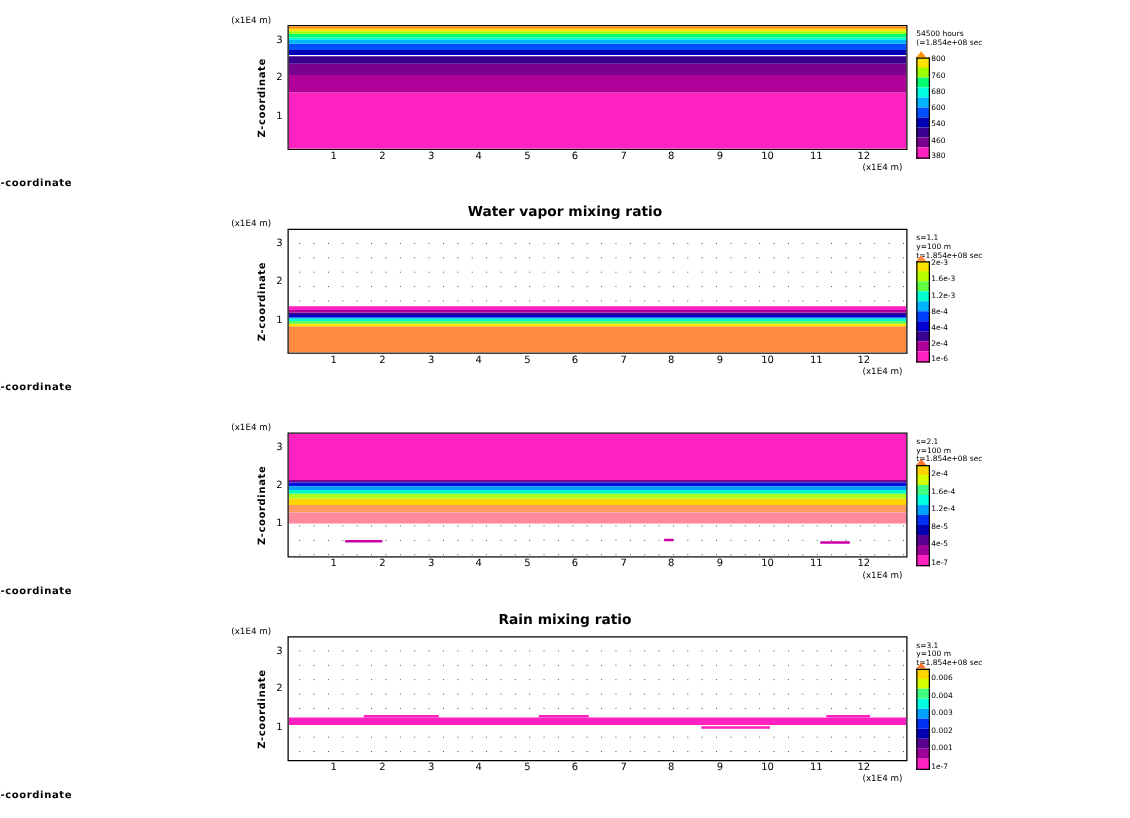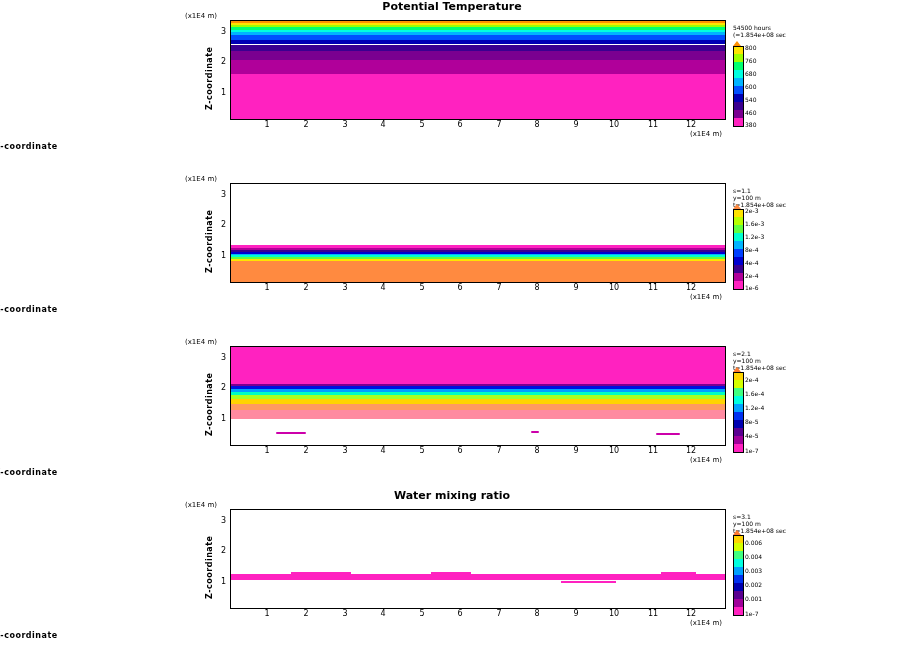--- a/index.html
+++ b/index.html
@@ -22,21 +22,20 @@
   .cbox.first{border-top:1px solid #000;}
   .cbox.last{border-bottom:1px solid #000;}
   .carrow{position:absolute;left:0;width:0;height:0;border-left:4.5px solid transparent;border-right:4.5px solid transparent;}
   .ctick{position:absolute;font-size:6px;color:#000;left:12px;white-space:nowrap;}
   .hdr{position:absolute;font-size:6px;color:#000;white-space:nowrap;}
 </style>
 </head>
 <body>
 
 <div class="panel" style="top:0;height:160px;">
-  <div class="title" style="top:0px;">Potential Temperature</div>
   <div class="units-top" style="left:185px;top:12px;">(x1E4 m)</div>
   <div class="ylabel" style="left:205px;top:110px;">Z-coordinate</div>
 
   <div class="plotbox" style="left:230px;top:20px;width:494px;height:98px;">
     <div class="band" style="background:#ff22c0;top:52.9px;height:45.1px;"></div>
     <div class="band" style="background:#b0009a;top:39.2px;height:13.7px;"></div>
     <div class="band" style="background:#7a0090;top:30.4px;height:8.8px;"></div>
     <div class="band" style="background:#3a0090;top:23.5px;height:6.9px;"></div>
     <div class="band" style="background:#0000b4;top:18.6px;height:4.9px;"></div>
     <div class="band" style="background:#0050ff;top:14.2px;height:4.4px;"></div>
@@ -86,20 +85,21 @@
     <div class="ctick" style="top:33px;">760</div>
     <div class="ctick" style="top:46px;">680</div>
     <div class="ctick" style="top:59px;">600</div>
     <div class="ctick" style="top:72px;">540</div>
     <div class="ctick" style="top:85px;">460</div>
     <div class="ctick" style="top:97px;">380</div>
   </div>
 </div>
 
 <div class="panel" style="top:163px;height:160px;">
+  <div class="title" style="top:0px;">Water vapor mixing ratio</div>
   <div class="units-top" style="left:185px;top:12px;">(x1E4 m)</div>
   <div class="ylabel" style="left:205px;top:110px;">Z-coordinate</div>
 
   <div class="plotbox" style="left:230px;top:20px;width:494px;height:98px;">
     <div class="band" style="background:#ff8a40;top:76.9px;height:21.1px;"></div>
     <div class="band" style="background:#ffe400;top:74.9px;height:2.0px;"></div>
     <div class="band" style="background:#60ff40;top:73.3px;height:1.6px;"></div>
     <div class="band" style="background:#00ffd0;top:71.3px;height:2.0px;"></div>
     <div class="band" style="background:#00b4ff;top:69.7px;height:1.6px;"></div>
     <div class="band" style="background:#0000d0;top:68.1px;height:1.6px;"></div>
@@ -213,21 +213,21 @@
     <div class="ctick" style="top:26px;">2e-4</div>
     <div class="ctick" style="top:40px;">1.6e-4</div>
     <div class="ctick" style="top:54px;">1.2e-4</div>
     <div class="ctick" style="top:68px;">8e-5</div>
     <div class="ctick" style="top:82px;">4e-5</div>
     <div class="ctick" style="top:97px;">1e-7</div>
   </div>
 </div>
 
 <div class="panel" style="top:489px;height:165px;">
-  <div class="title" style="top:0px;">Water mixing ratio</div>
+  <div class="title" style="top:0px;">Rain mixing ratio</div>
   <div class="units-top" style="left:185px;top:12px;">(x1E4 m)</div>
   <div class="ylabel" style="left:205px;top:110px;">Z-coordinate</div>
 
   <div class="plotbox" style="left:230px;top:20px;width:494px;height:98px;">
     <div class="dots"></div>
     <div class="band" style="background:#ff22c0;top:64.2px;height:5.9px;"></div>
     <div style="position:absolute;left:60px;top:62px;width:60px;height:2px;background:#ff22c0;"></div>
     <div style="position:absolute;left:200px;top:62px;width:40px;height:2px;background:#ff22c0;"></div>
     <div style="position:absolute;left:330px;top:71px;width:55px;height:2px;background:#ff22c0;"></div>
     <div style="position:absolute;left:430px;top:62px;width:35px;height:2px;background:#ff22c0;"></div>

